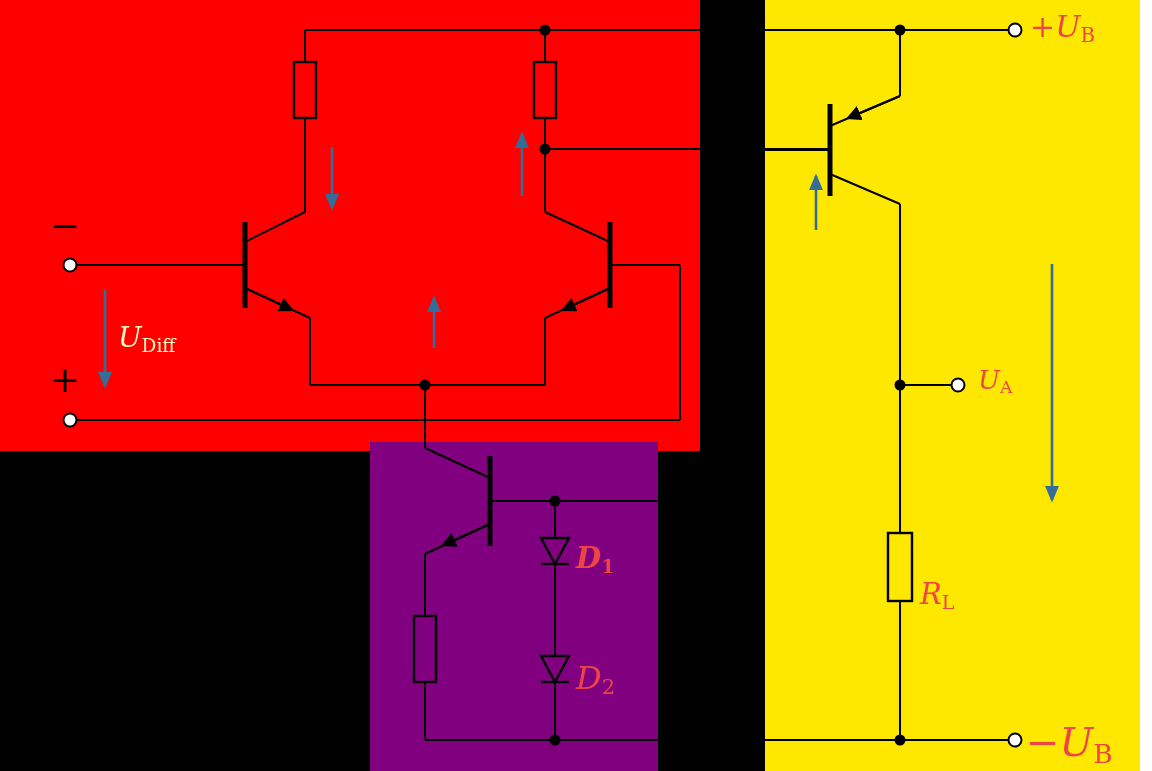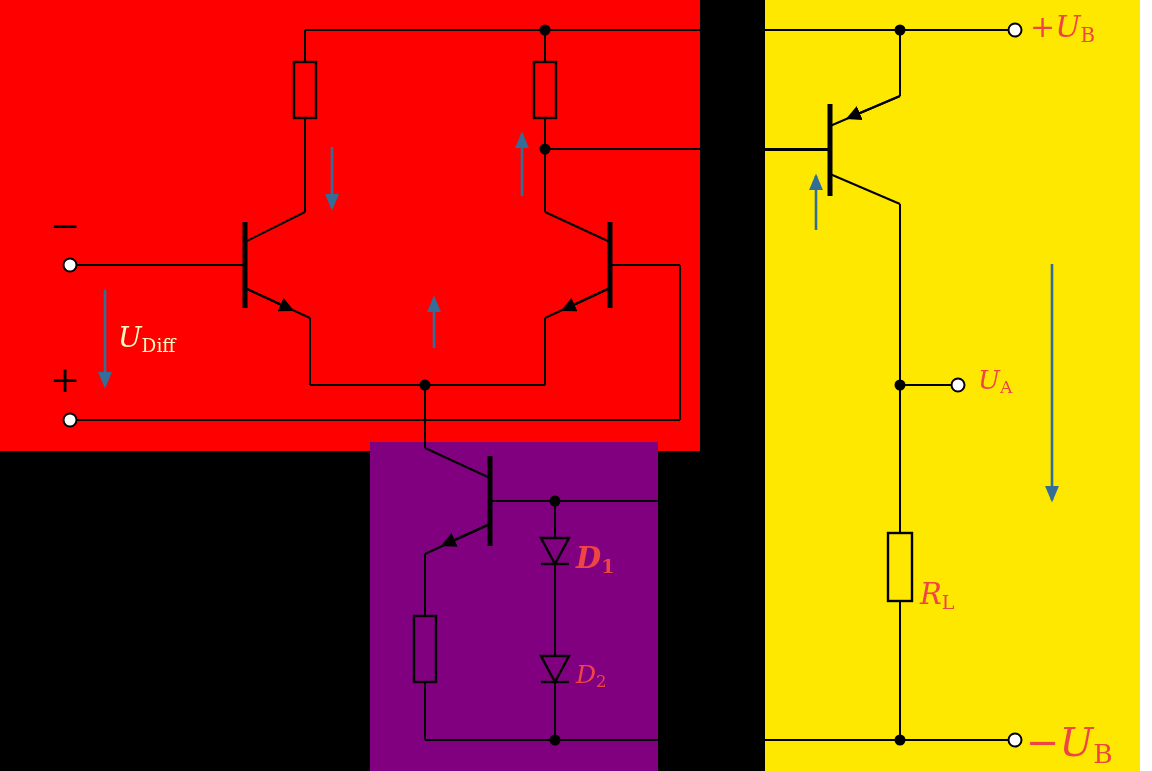--- a/index.html
+++ b/index.html
@@ -125,21 +125,21 @@
 <div class="sgn" style="left:50px;top:362px;font-size:36px;">+</div>
 
 <div class="lbl blue-text" style="left:118px;top:324px;font-size:28px;">
   <span>U</span><span class="sub">Diff</span>
 </div>
 
 <div class="lbl" style="left:576px;top:544px;font-size:29px;font-weight:bold;">
   <span>D</span><span class="sub">1</span>
 </div>
 
-<div class="lbl" style="left:576px;top:662px;font-size:25px;">
+<div class="lbl" style="left:576px;top:662px;font-size:32px;">
   <span>D</span><span class="sub">2</span>
 </div>
 
 <div class="lbl" style="left:920px;top:548px;font-size:29px;margin-top:32px;">
   <span>R</span><span class="sub">L</span>
 </div>
 
 <div class="lbl" style="left:1030px;top:12px;font-size:30px;">
   <span class="sign">+</span><span>U</span><span class="sub">B</span>
 </div>

